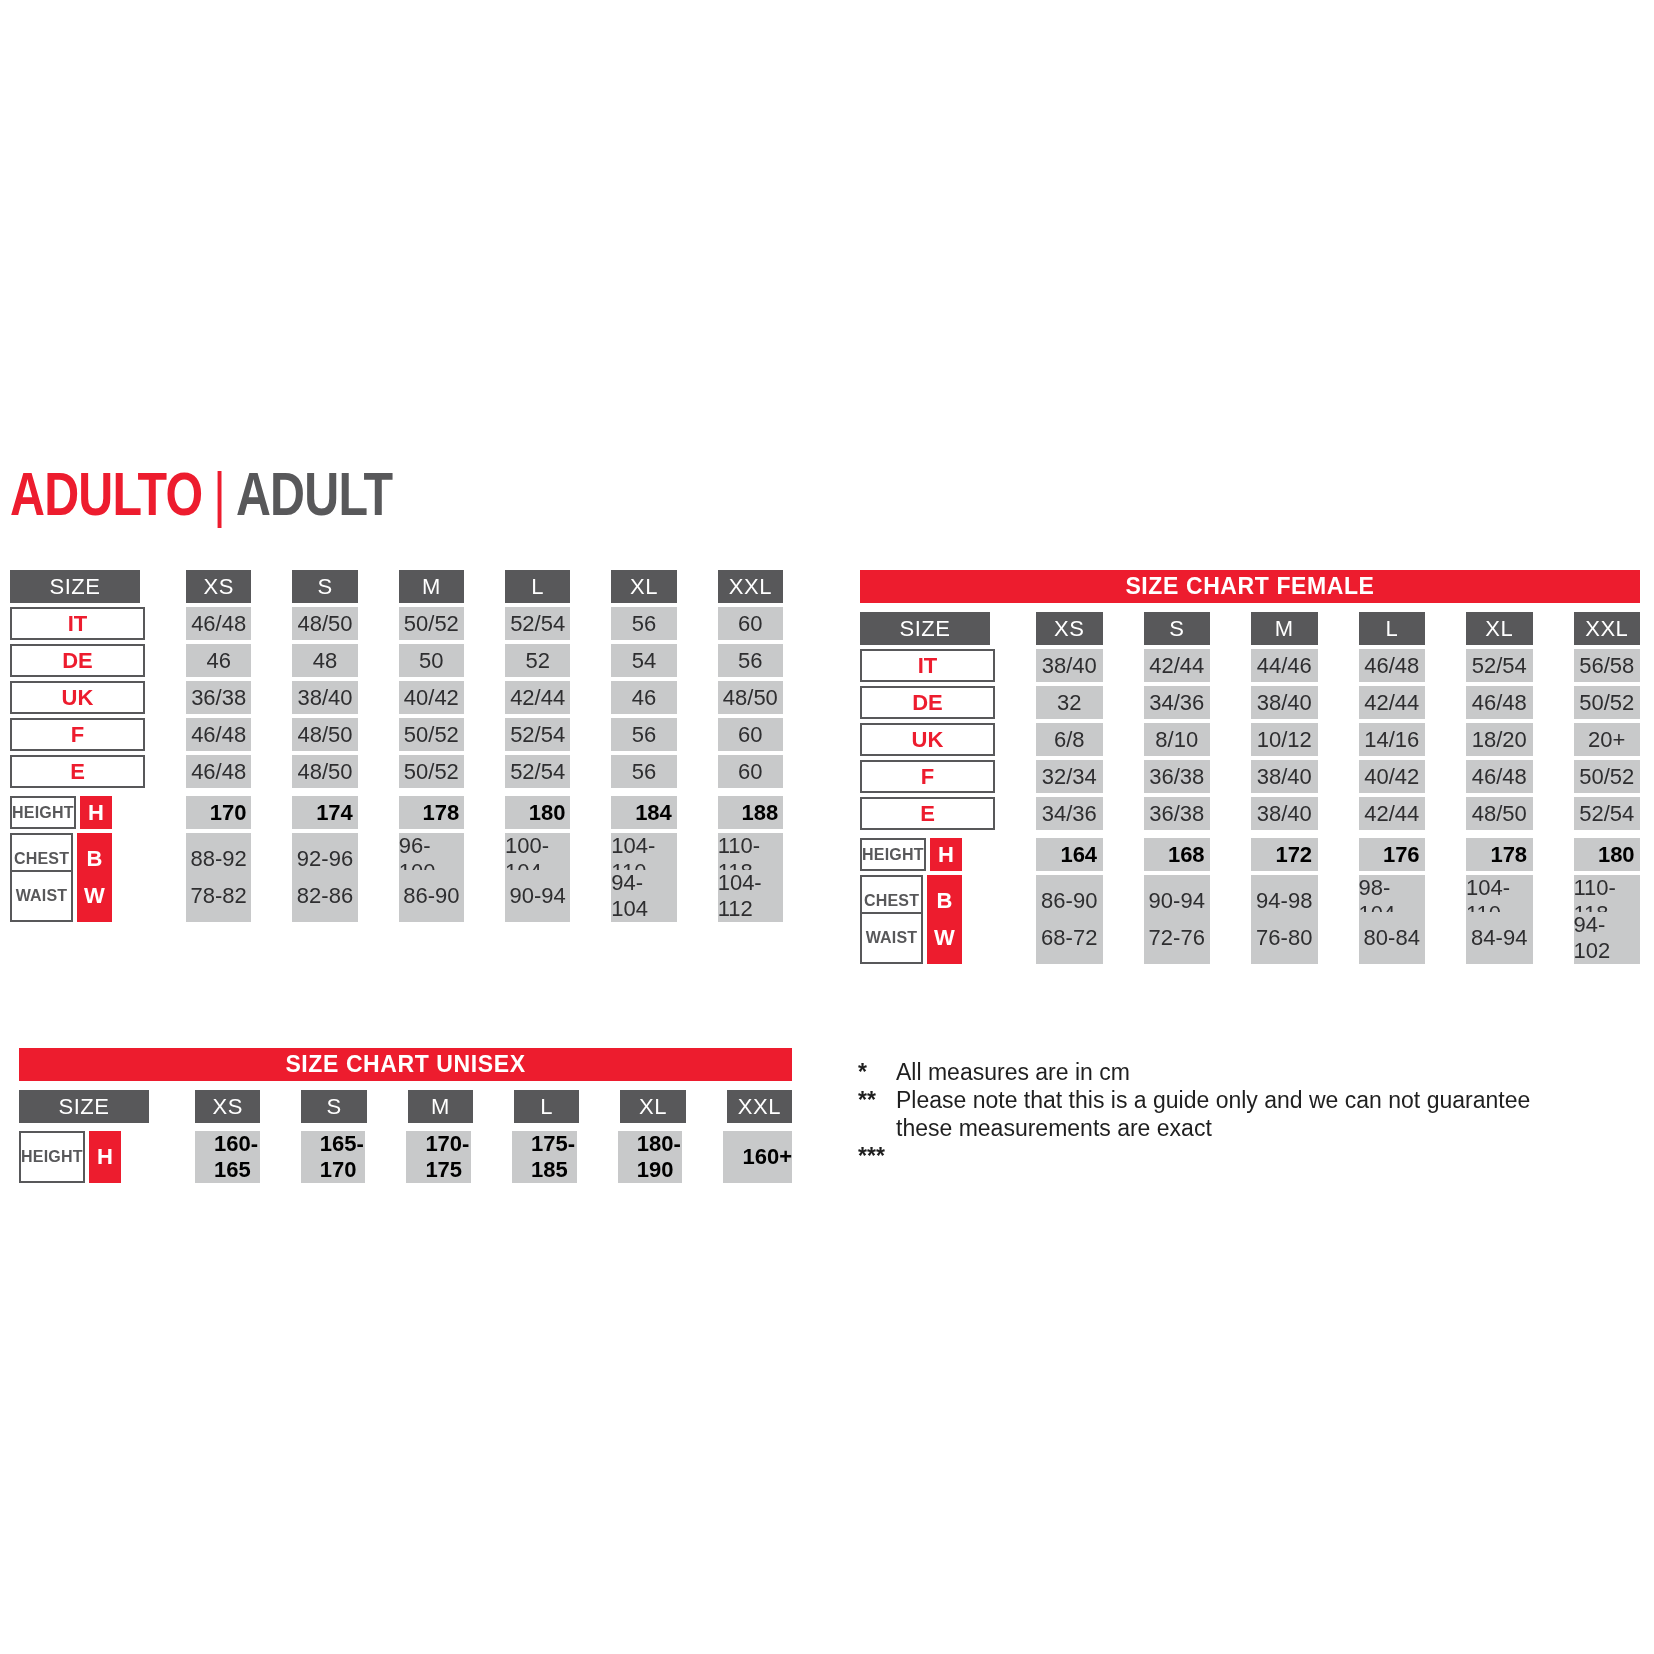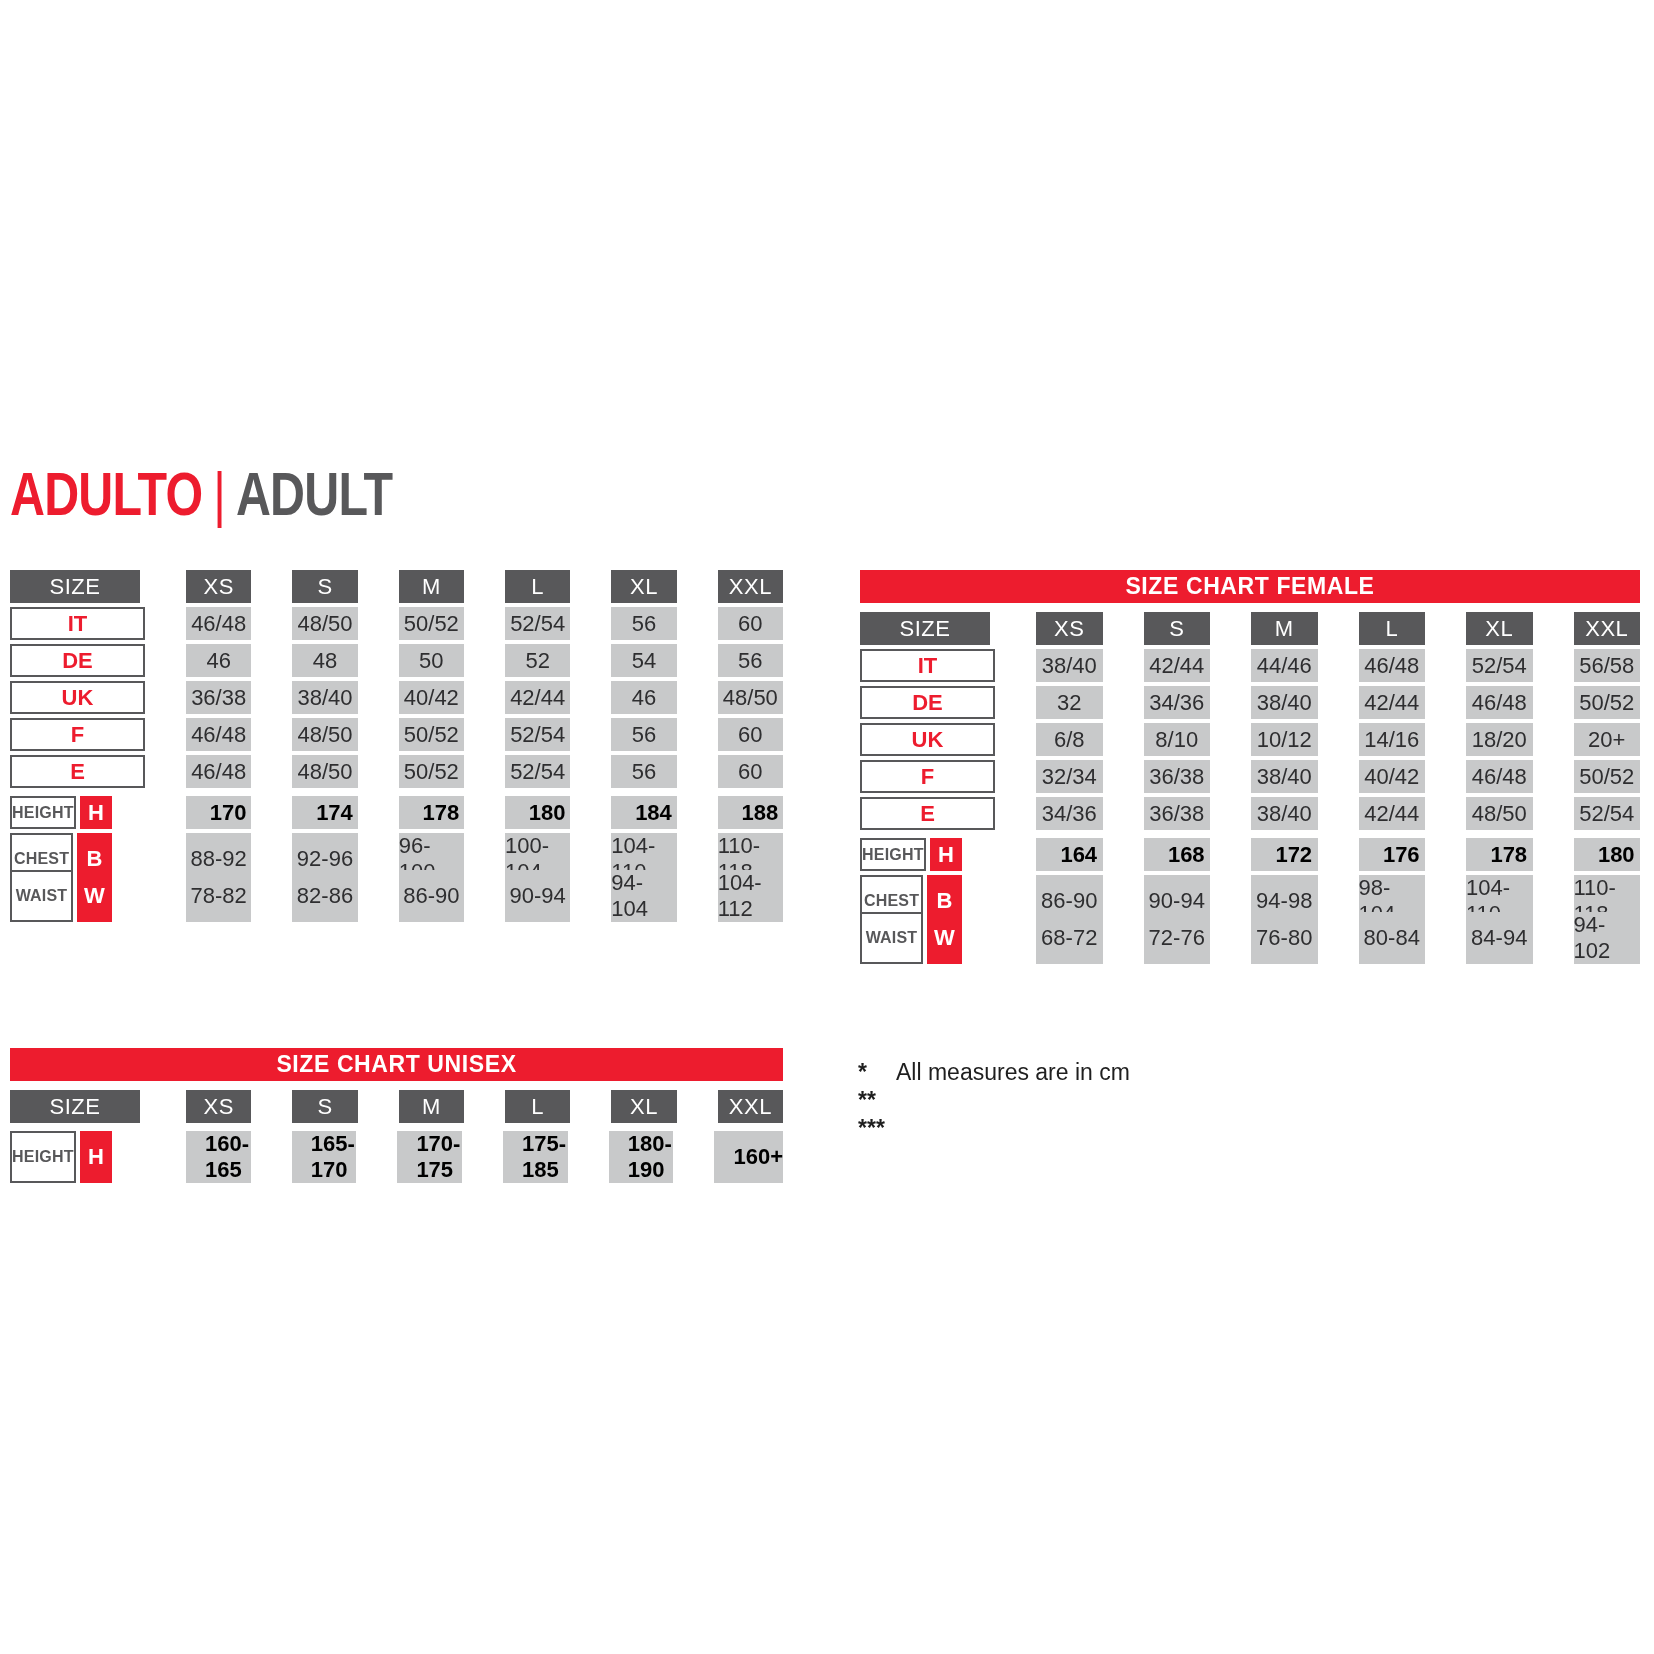--- a/index.html
+++ b/index.html
@@ -292,21 +292,21 @@
           <div class="dcell">72-76</div>
           <div class="dcell">76-80</div>
           <div class="dcell">80-84</div>
           <div class="dcell">84-94</div>
           <div class="dcell">94-102</div>
         </div>
       </div>
     </div>
 </div>
 
-<div class="size-table" style="left:10px;top:1048px;width:773px;">
+<div class="size-table" style="left:19px;top:1048px;width:773px;">
   <div class="bar">SIZE CHART UNISEX</div>
   <div class="t-body">
       <div class="t-row">
         <div class="cell-wrap">
           <div class="hcell hlabel">SIZE</div>
         </div>
         <div class="hcell">XS</div>
         <div class="hcell">S</div>
         <div class="hcell">M</div>
         <div class="hcell">L</div>
@@ -330,17 +330,18 @@
     </div>
 </div>
 
 <div class="footnotes">
     <div class="footnote">
       <div class="fn-marker">*</div>
       <div class="fn-text"><span>All measures are in cm</span></div>
     </div>
     <div class="footnote">
       <div class="fn-marker">**</div>
+      <div class="fn-text"><span>Please note that this is a guide only and we can not guarantee these measurements are exact</span></div>
     </div>
     <div class="footnote">
       <div class="fn-marker">***</div>
     </div>
   </div>
 
 </body></html>

